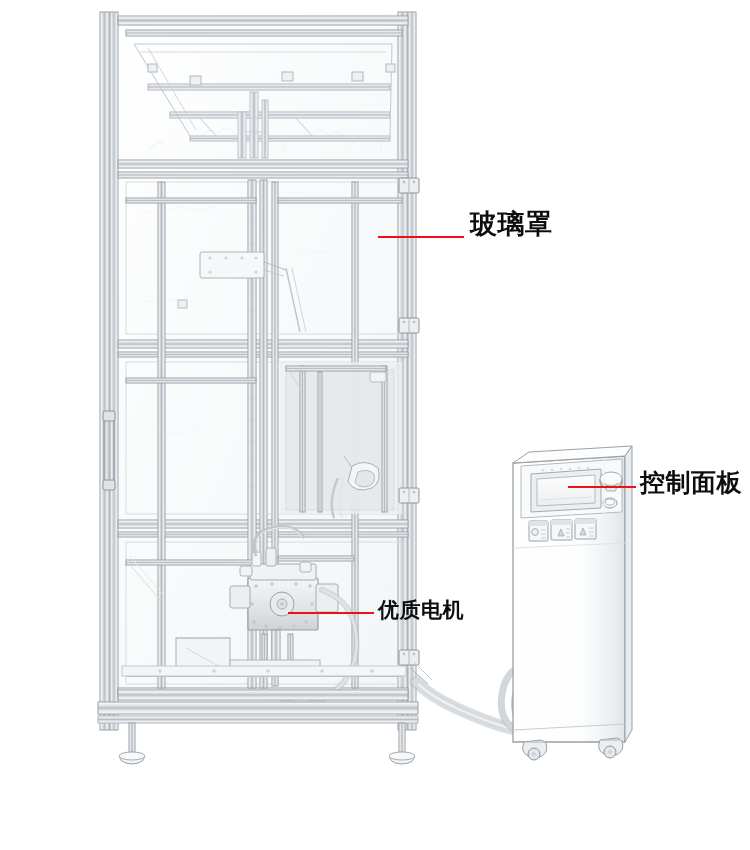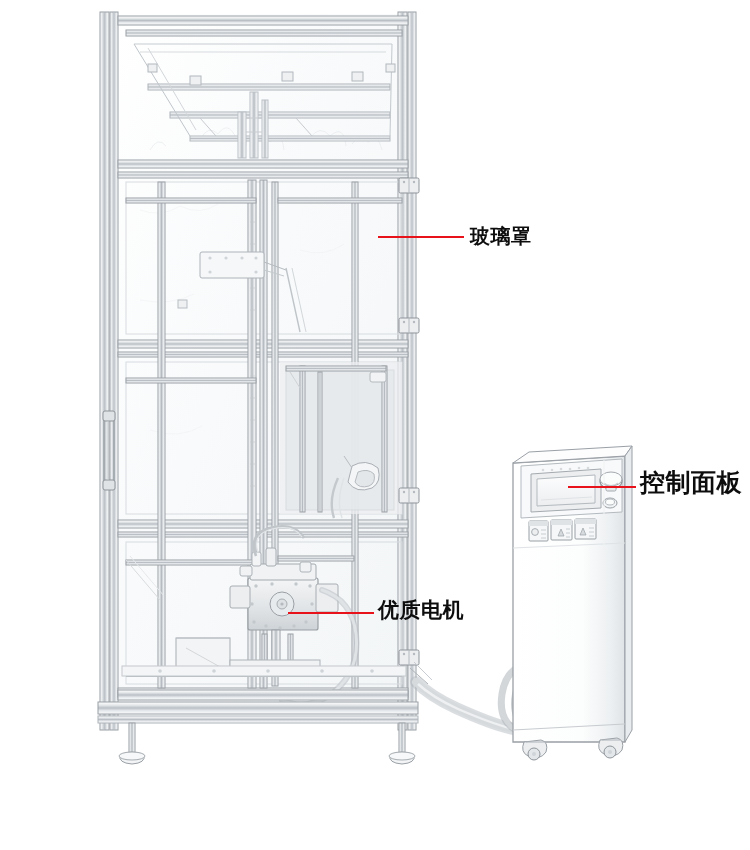--- a/index.html
+++ b/index.html
@@ -26,21 +26,21 @@
   }
   .callout-label {
     position: absolute;
     font-family: "DejaVu Sans", "Liberation Sans", sans-serif;
     font-weight: bold;
     color: #0d0d0d;
     white-space: nowrap;
     letter-spacing: 0.5px;
     line-height: 1;
   }
-  #label-glass   { left: 470px; top: 226px; font-size: 20px; }
+  #label-glass   { left: 470px; top: 210px; font-size: 27px; }
   #label-panel   { left: 640px; top: 470px; font-size: 25px; }
   #label-motor   { left: 378px; top: 600px; font-size: 21px; }
   .leader {
     position: absolute;
     height: 0;
     border-top: 2px solid #e8131a;
   }
   #leader-glass { left: 378px; top: 236px; width: 86px; }
   #leader-panel { left: 568px; top: 486px; width: 68px; }
   #leader-motor { left: 288px; top: 612px; width: 86px; }

